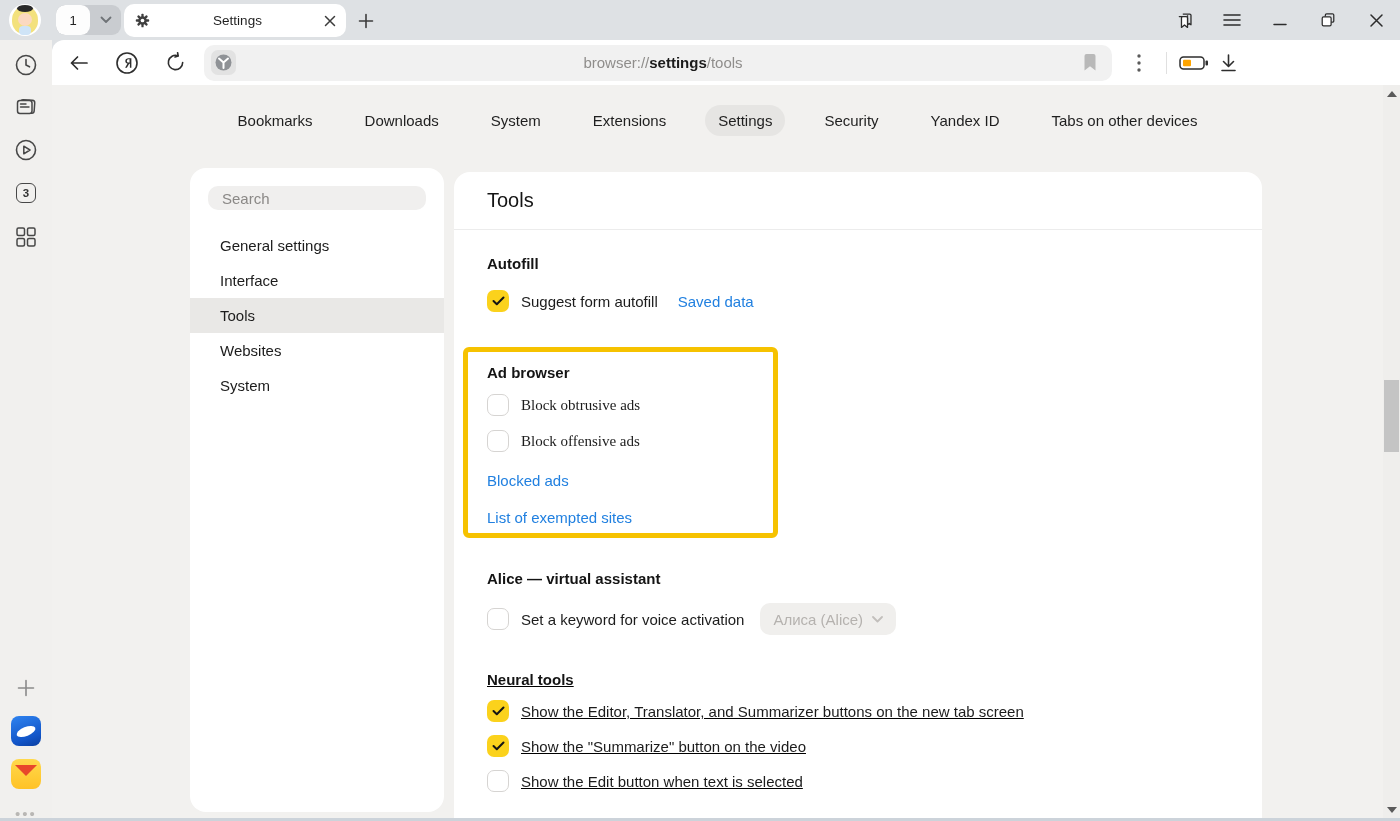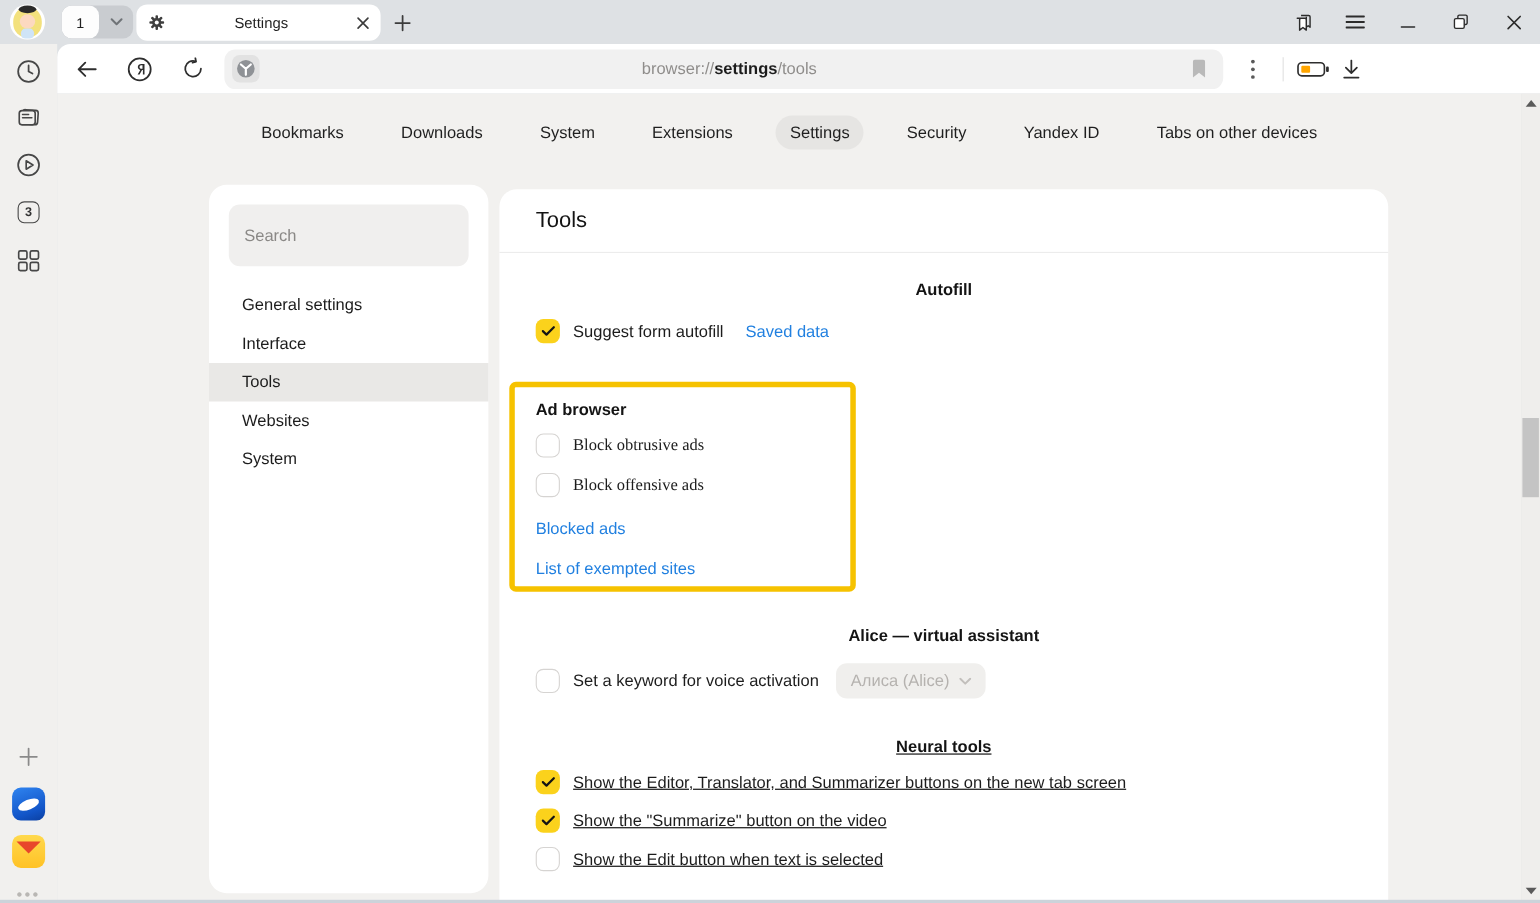--- a/index.html
+++ b/index.html
@@ -46,31 +46,31 @@
   .mail .flap { position:absolute; left:4px; top:6px; width:0; height:0; border-left:11px solid transparent; border-right:11px solid transparent; border-top:11px solid #e8472b; }
   .dots3 { color:#b9b7b4; font-size:15px; letter-spacing:2px; }
 
   
   .main { position:absolute; left:52px; top:85px; width:1331px; height:736px; background:#f2f1ef; overflow:hidden; }
   .navtabs { position:absolute; left:0; top:20px; width:100%; display:flex; justify-content:center; gap:26px; align-items:center; }
   .navtab { font-size:15px; color:#1f1f1f; padding:7px 13px; border-radius:16px; white-space:nowrap; }
   .navtab.active { background:#e6e5e3; }
 
   .sidecard { position:absolute; left:138px; top:83px; width:254px; height:644px; background:#fff; border-radius:16px; }
-  .searchbox { margin:18px 18px 0 18px; height:56px; background:#f0efee; border:none; border-radius:10px; padding:0 14px; font-size:15px; color:#1c1c1c; width:218px; font-family:inherit; }
+  .searchbox { margin:18px 18px 0 18px; height:24px; background:#f0efee; border:none; border-radius:10px; padding:0 14px; font-size:15px; color:#1c1c1c; width:218px; font-family:inherit; }
   .searchbox::placeholder { color:#8a8886; }
   .sidelist { margin-top:18px; }
   .sideitem { height:35px; display:flex; align-items:center; padding-left:30px; font-size:15px; color:#1c1c1c; }
   .sideitem.active { background:#e9e8e6; }
 
   .contentcard { position:absolute; left:402px; top:87px; width:808px; height:680px; background:#fff; border-radius:16px 16px 0 0; }
   .card-header { height:58px; display:flex; align-items:center; padding:0 33px; border-bottom:1px solid #ececec; }
   .page-title { font-size:20px; color:#141414; font-weight:500; }
   .sec-title { font-size:15px; font-weight:700; color:#141414; }
-  .section { padding-left:33px; padding-right:33px;text-align:center; }
+  .section { padding-left:33px; padding-right:33px; }
   .cbrow { display:flex; align-items:center; gap:12px; height:24px; }
   .cb { width:22px; height:22px; border-radius:7px; flex:0 0 auto; display:flex; align-items:center; justify-content:center; }
   .cb.unchecked { background:#fff; border:1px solid #d6d4d2; }
   .cb.checked { background:#fbd21c; }
   .cblabel { font-size:15px; color:#1c1c1c; }
   .link { font-size:15px; color:#2180e0; text-decoration:none; display:inline-block; }
 
   .sec-autofill { margin-top:25px; }
   .sec-autofill .cbrow { margin-top:17px; }
   .autofill-link { margin-left:8px; }

